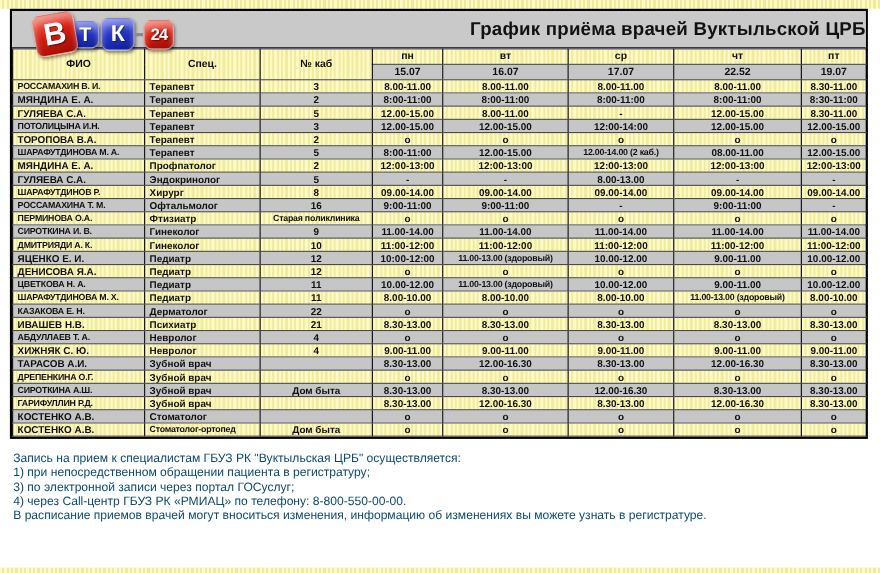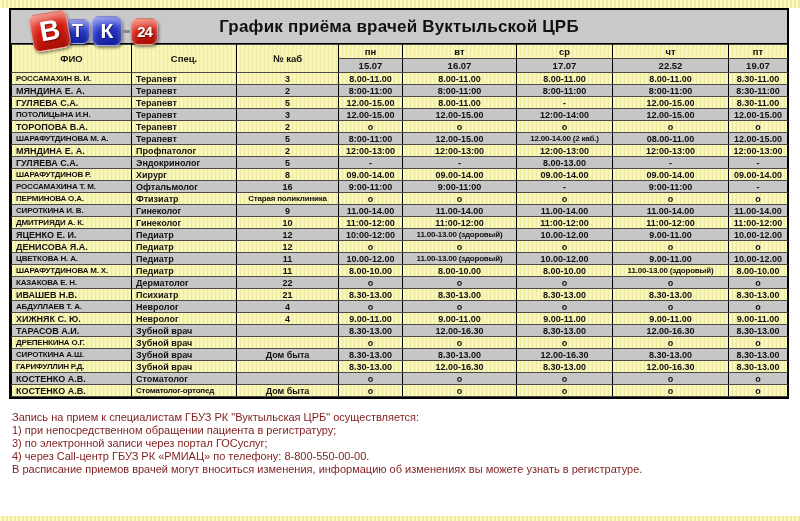--- a/index.html
+++ b/index.html
@@ -14,21 +14,21 @@
   .strip.bottom{position:absolute;left:0;bottom:0;height:5px;}
   .sheet{
     position:relative;margin:0 9px;width:780px;
     border:2px solid #000;box-sizing:border-box;
   }
   .title-band{
     position:relative;height:33px;background:#c9c9c9;
     border-bottom:1px solid #000;
   }
   .title{
-    text-align:center;line-height:33px;font-size:17px;font-weight:bold;color:#111;
+    text-align:right;line-height:33px;font-size:17px;font-weight:bold;color:#111;
     letter-spacing:.2px;
   }
   
   .logo{
     position:absolute;left:20px;top:2px;display:flex;align-items:center;z-index:5;
   }
   .blk{
     display:flex;align-items:center;justify-content:center;
     color:#fff;font-weight:bold;border-radius:7px;
     box-shadow:1px 2px 3px rgba(0,0,0,.45), inset 0 6px 6px rgba(255,255,255,.35);
@@ -51,21 +51,21 @@
   }
   th{height:14px;font-size:9.5px;}
   td{height:12px;font-size:9px;}
   td.al{text-align:left;padding-left:4px;}
   td.fit{font-size:8px;letter-spacing:-.2px;}
   .y, tr.yellow td{
     background:repeating-linear-gradient(90deg,#fdfac6 0px,#fdfac6 2px,#f1eb9e 2px,#f1eb9e 4px);
   }
   .g, tr.gray td{background:#c6c6c6;}
   
-  .footer{margin:12px 0 0 12px;color:#7f1d1d;}
+  .footer{margin:12px 0 0 12px;color:#0c4a6e;}
   .fline{font-size:11px;line-height:13px;}
 </style>
 </head>
 <body>
 
 <div class="strip top"></div>
 
 <div class="sheet">
   <div class="title-band">
     <div class="logo">

